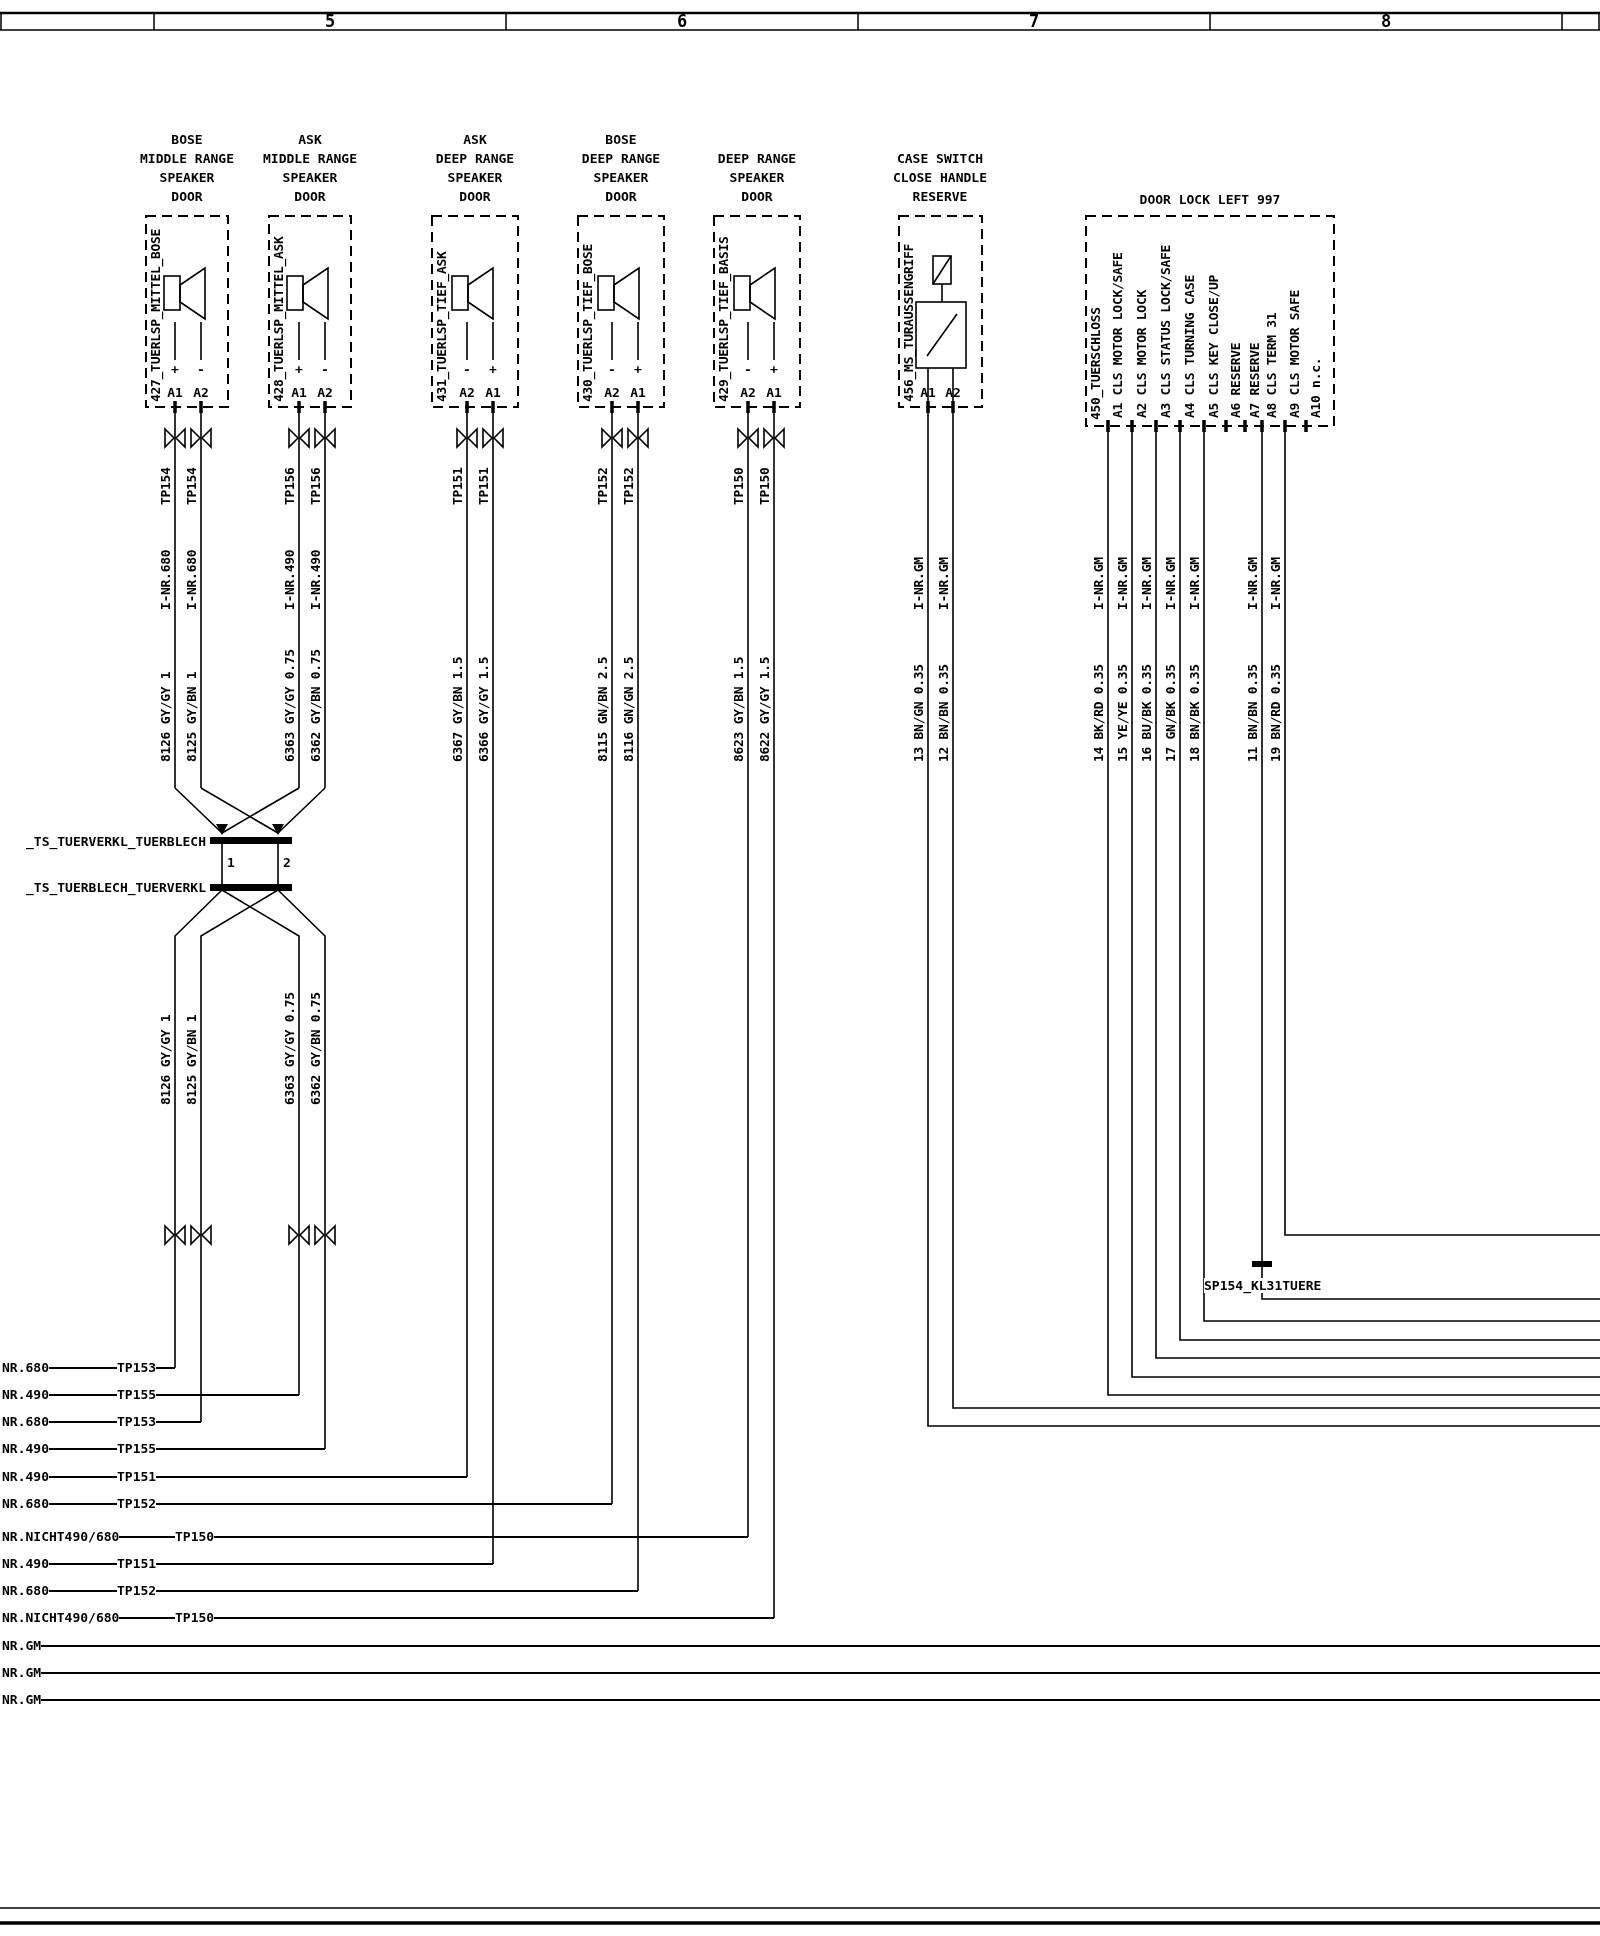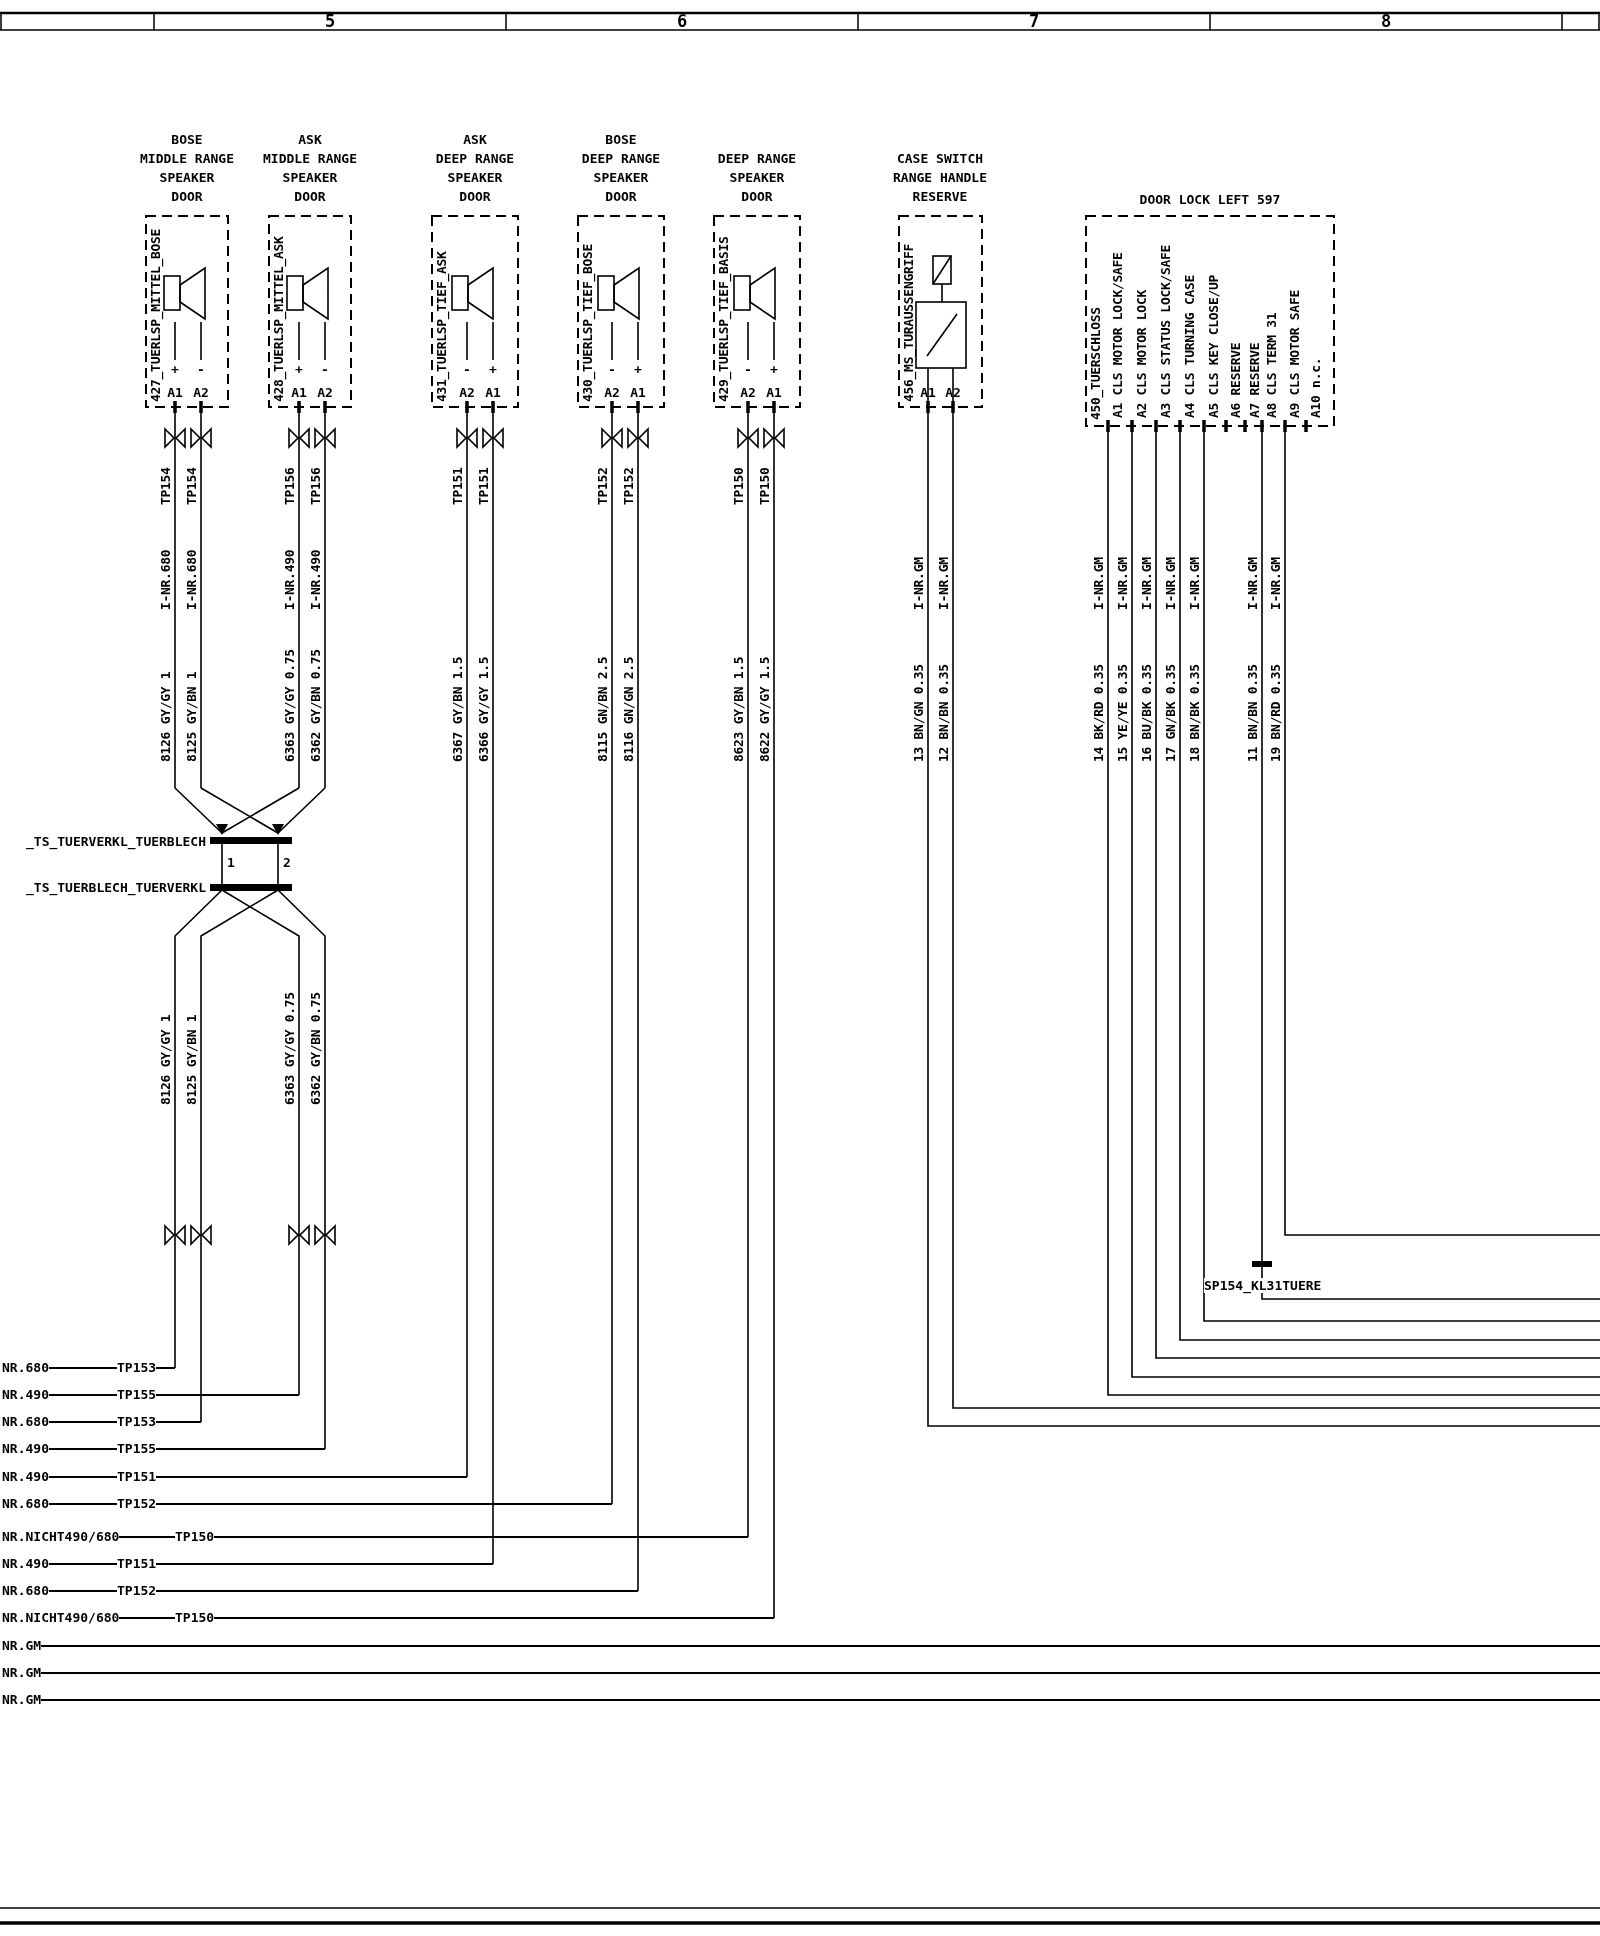--- a/index.html
+++ b/index.html
@@ -215,31 +215,31 @@
   <div class="vlabel" style="left:717px;top:402px">429_TUERLSP_TIEF_BASIS</div>
   <span class="pin-sign" style="left:738px;top:363px">-</span>
   <span class="pin-sign" style="left:764px;top:363px">+</span>
   <span class="pin-name" style="left:738px;top:386px">A2</span>
   <span class="pin-name" style="left:764px;top:386px">A1</span>
 </div>
 
 <div>
   <div class="comp-title" style="left:940px;top:149px">
     <div>CASE SWITCH</div>
-    <div>RANGE HANDLE</div>
+    <div>CLOSE HANDLE</div>
     <div>RESERVE</div>
   </div>
   <div class="vlabel" style="left:902px;top:402px">456_MS_TURAUSSENGRIFF</div>
   <span class="pin-name" style="left:918px;top:386px">A1</span>
   <span class="pin-name" style="left:943px;top:386px">A2</span>
 </div>
 
 <div>
   <div class="comp-title" style="left:1210px;top:190px">
-    <div>DOOR LOCK LEFT 597</div>
+    <div>DOOR LOCK LEFT 997</div>
   </div>
   <div class="vlabel" style="left:1089px;top:420px">450_TUERSCHLOSS</div>
   <div class="vlabel" style="left:1111px;top:418px">A1  CLS MOTOR LOCK/SAFE</div>
   <div class="vlabel" style="left:1135px;top:418px">A2  CLS MOTOR LOCK</div>
   <div class="vlabel" style="left:1159px;top:418px">A3  CLS STATUS LOCK/SAFE</div>
   <div class="vlabel" style="left:1183px;top:418px">A4  CLS TURNING CASE</div>
   <div class="vlabel" style="left:1207px;top:418px">A5  CLS KEY CLOSE/UP</div>
   <div class="vlabel" style="left:1229px;top:418px">A6  RESERVE</div>
   <div class="vlabel" style="left:1248px;top:418px">A7  RESERVE</div>
   <div class="vlabel" style="left:1265px;top:418px">A8  CLS TERM 31</div>

